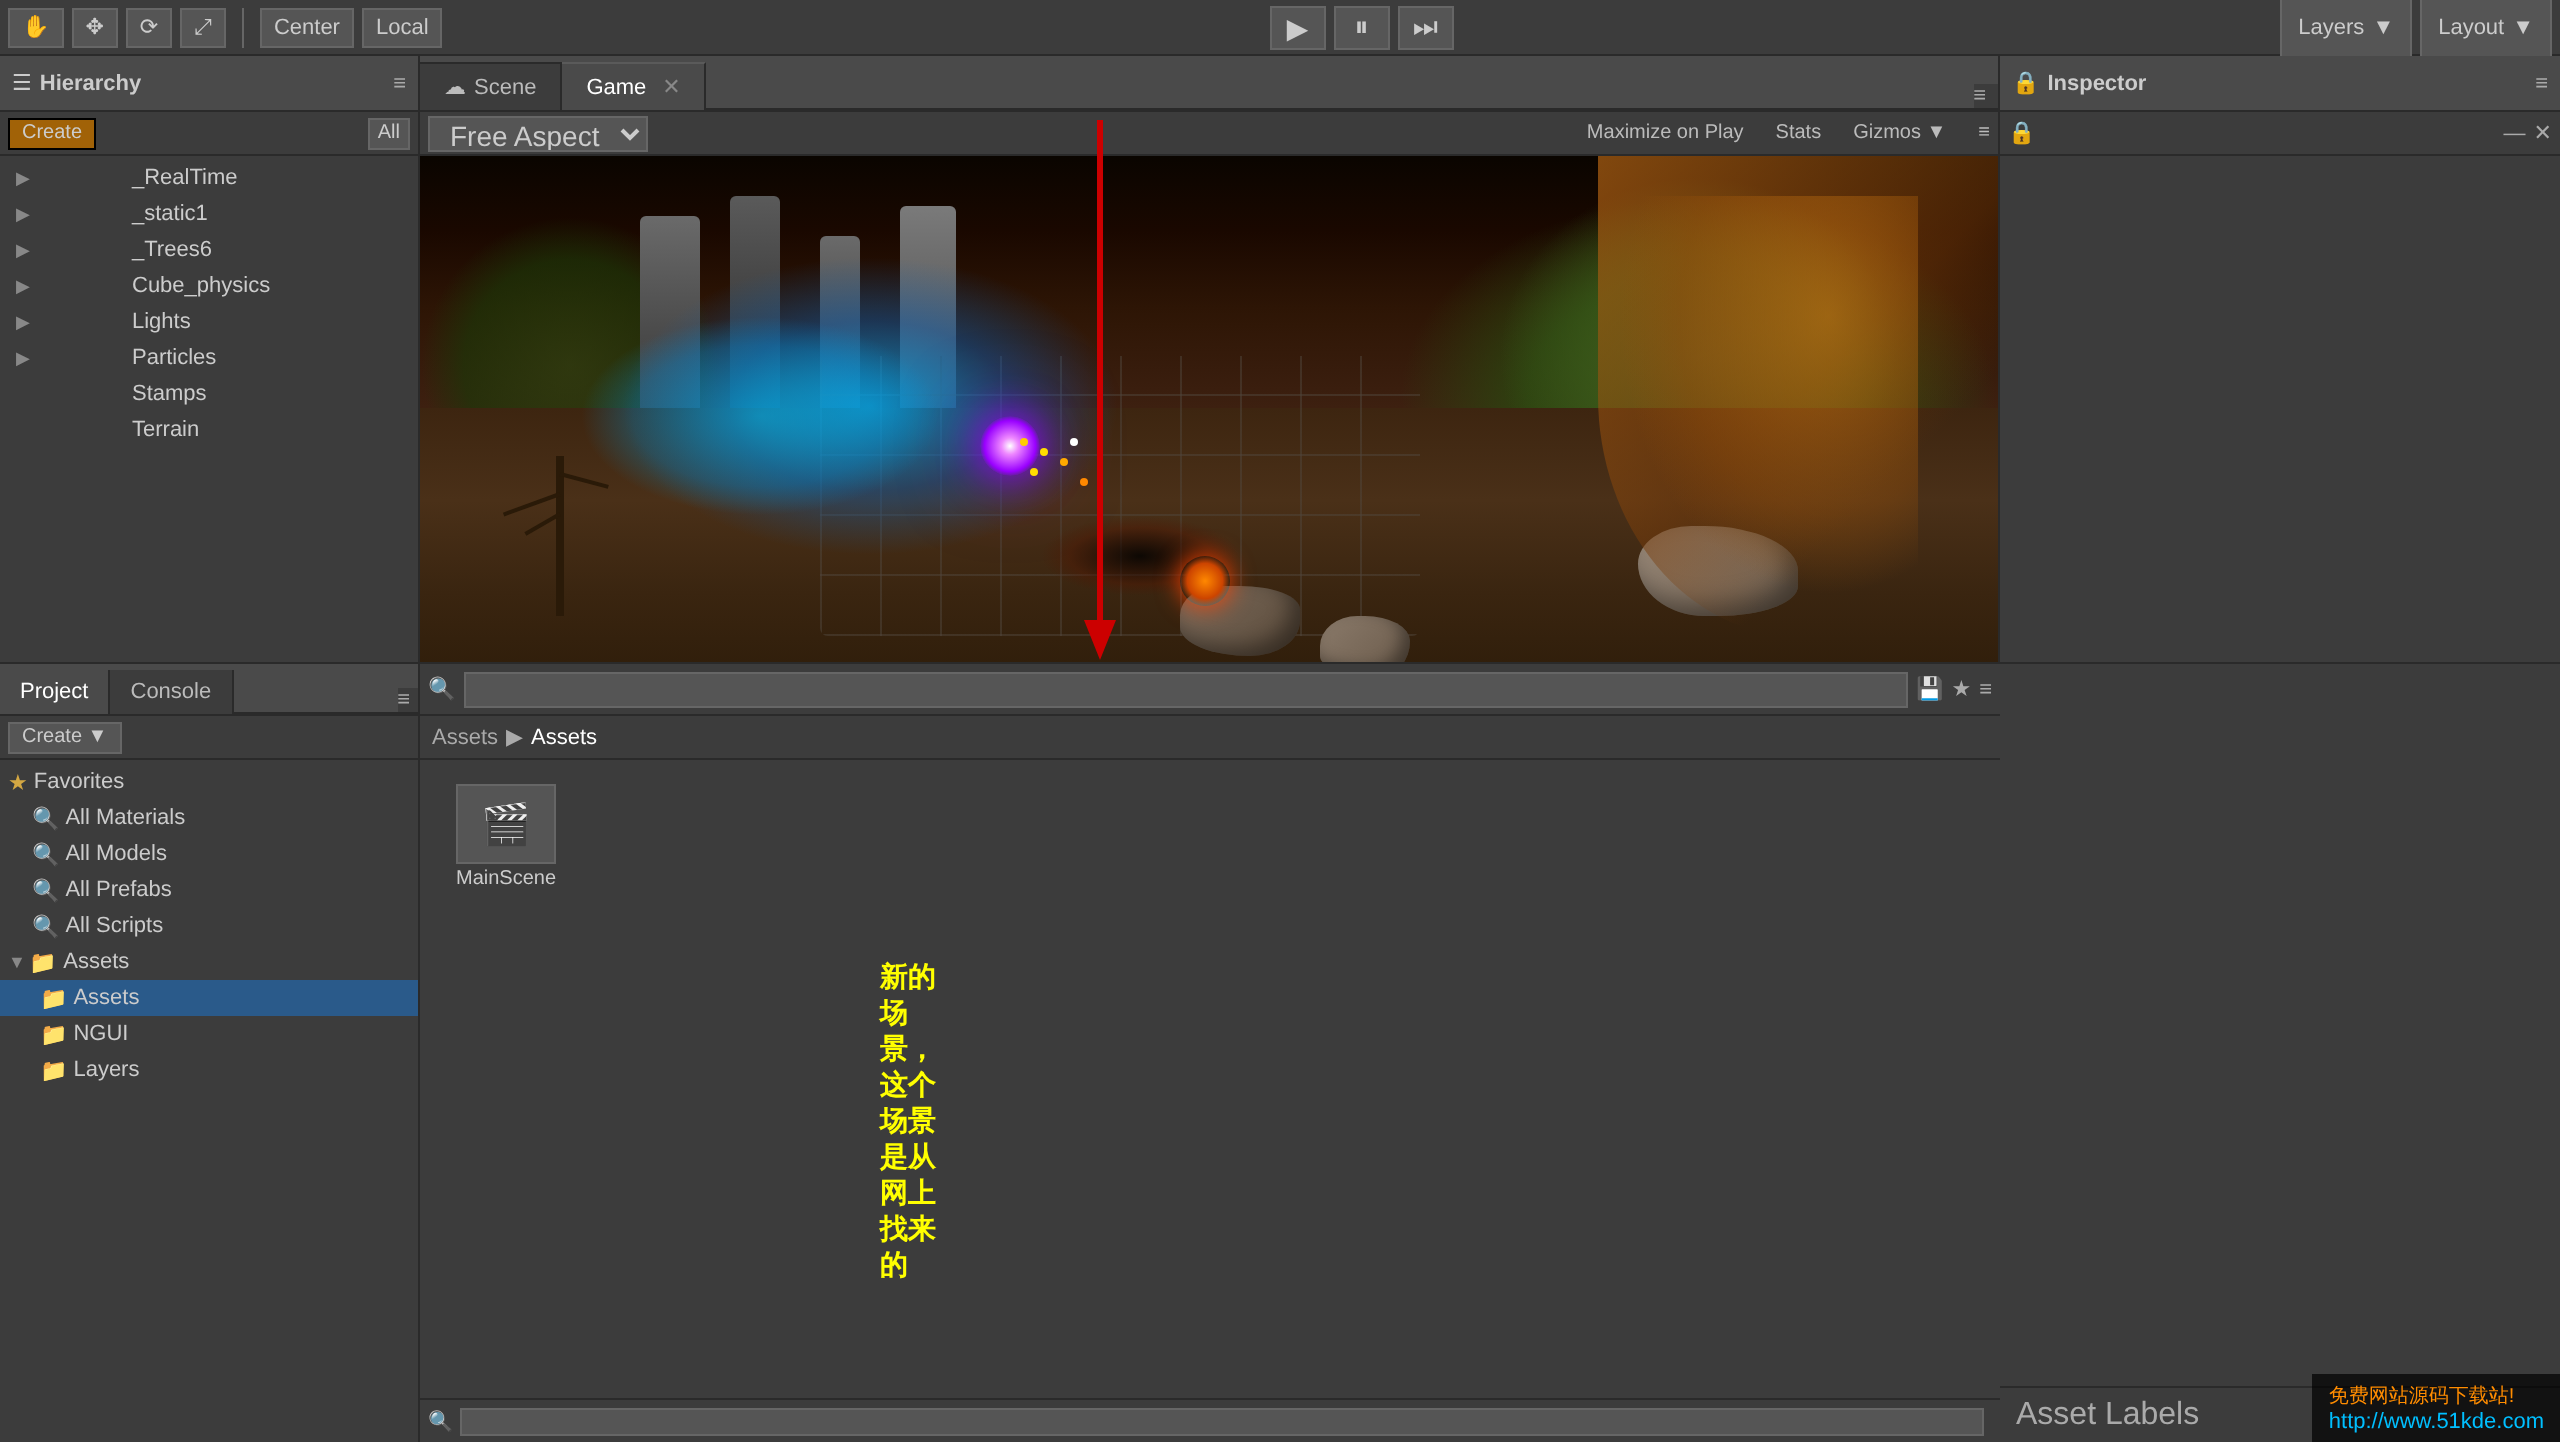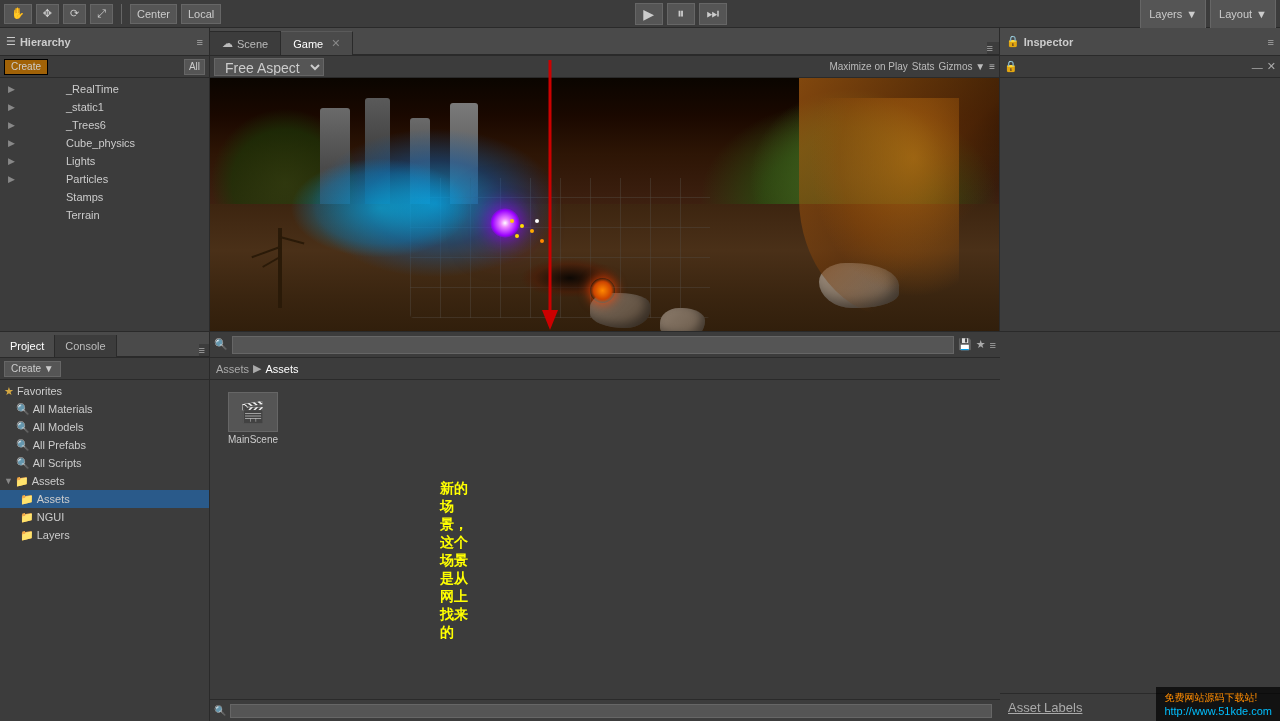--- a/index.html
+++ b/index.html
@@ -205,21 +205,21 @@
       background: #555;
       border: 1px solid #666;
       color: #ccc;
       height: 18px;
       padding: 0 6px;
       font-size: 14px;
     }
     .scene-right {
       margin-left: auto;
       display: flex;
-      gap: 4px;
+      gap: 16px;
       align-items: center;
     }
     .scene-btn {
       background: none;
       border: none;
       color: #bbb;
       cursor: pointer;
       font-size: 10px;
     }
 
@@ -720,21 +720,21 @@
 
     <div style="height:22px;background:#3c3c3c;border-top:1px solid #2a2a2a;display:flex;align-items:center;padding:0 4px;">
       <span style="color:#888;font-size:10px;">🔍</span>
       <div style="flex:1;height:14px;background:#555;border:1px solid #666;margin:0 4px;"></div>
     </div>
   </div>
 
   <div style="width:280px;background:#3c3c3c;display:flex;flex-direction:column;">
     <div style="flex:1;"></div>
     <div style="height:28px;background:#3c3c3c;border-top:1px solid #2a2a2a;display:flex;align-items:center;padding:0 8px;">
-      <span style="font-size:13px;color:#aaa;text-decoration:underline;">Asset Labels</span>
+      <span style="font-size:16px;color:#aaa;">Asset Labels</span>
     </div>
   </div>
 
 </div>
 
 <div style="position:absolute;left:540px;top:55px;pointer-events:none;z-index:50;">
   <svg width="20" height="295" viewBox="0 0 20 295">
     <line x1="10" y1="5" x2="10" y2="260" stroke="#cc0000" stroke-width="3"></line>
     <polygon points="10,275 2,255 18,255" fill="#cc0000"></polygon>
   </svg>

